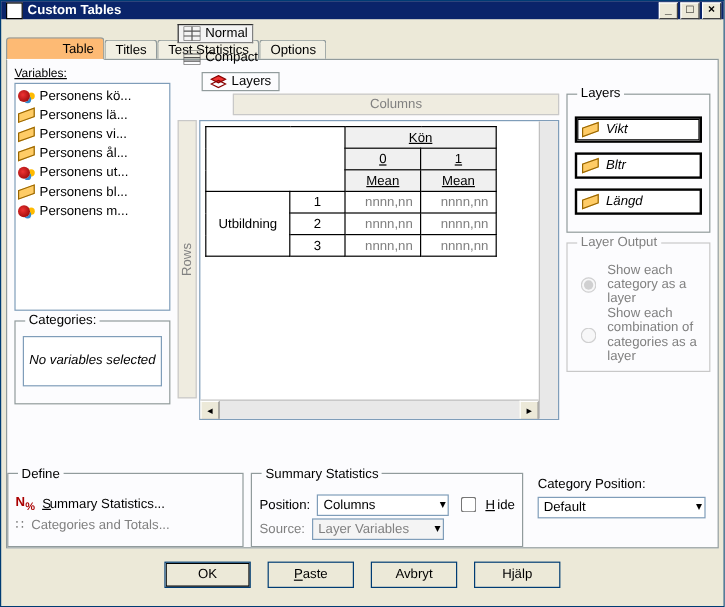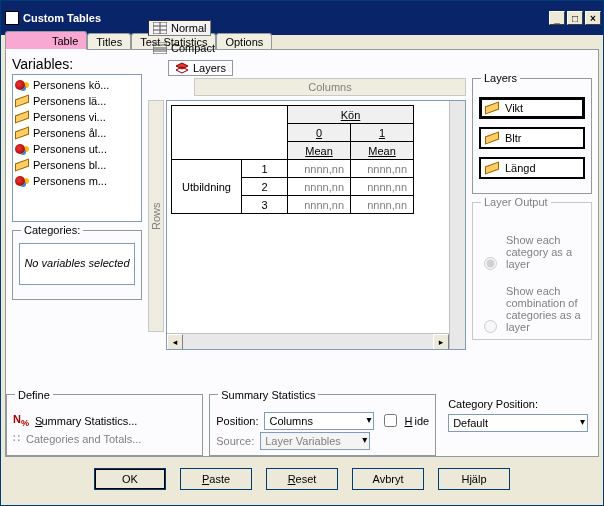--- a/index.html
+++ b/index.html
@@ -11,21 +11,21 @@
     color: #000;
   }
   .window {
     width: 604px;
     height: 506px;
     background: #ece9d8;
     border: 1px solid #003c74;
     position: relative;
   }
   .titlebar {
-    height: 34px;
+    height: 15px;
     background: linear-gradient(to bottom, #0a246a, #0a246a);
     color: #fff;
     display: flex;
     align-items: center;
     padding: 0 2px 0 4px;
     font-weight: bold;
   }
   .titlebar .icon {
     width: 14px; height: 14px; background:#fff; margin-right:4px;
     border:1px solid #000;
@@ -45,37 +45,37 @@
   .tab {
     border:1px solid #919b9c; border-bottom:none;
     background:#fcfcfe;
     padding:2px 8px; font-size:11px; margin-right:0;
     position:relative; top:1px;
     border-radius:3px 3px 0 0;
     color:#000;
     cursor:default;
   }
   .tab.active {
-    background:#f9a8d4; z-index:2; padding-top:3px;
+    background:#fdba74; z-index:2; padding-top:3px;
     border-bottom:1px solid #fcfcfe;
     padding-left:46px;
   }
   .tab.inactive { background:#f1efe2; }
   .tabpanel {
     border:1px solid #919b9c;
     background:#fcfcfe;
     position:absolute; left:0; right:0; top:20px; bottom:44px;
     padding:6px;
   }
   
   .toprow { display:flex; align-items:flex-start; }
   .variables-col { width:130px; }
-  .variables-label { font-size:14px; margin-bottom:2px; }
+  .variables-label { font-size:10px; margin-bottom:2px; text-decoration: underline; }
   .var-list {
-    border:1px solid #7f9db9; background:#fff; height:148px;
+    border:1px solid #7f9db9; background:#fff; height:190px;
     overflow:hidden; padding:2px;
   }
   .var-item {
     display:flex; align-items:center; gap:4px; height:16px;
     white-space:nowrap; overflow:hidden; text-overflow:ellipsis;
     font-size:11px;
   }
   .vicon {
     width:14px; height:14px; display:inline-block; flex-shrink:0;
   }
@@ -172,28 +172,29 @@
   .layers-col { width:120px; margin-left:6px; }
   .layers-group {
     border:1px solid #919b9c; padding:6px 6px 6px 6px;
     position:relative; margin-top:22px;
   }
   .layers-group .grp-label { top:-13px; }
   .layer-item {
     border:2px solid #000; background:#fff; padding:3px 4px;
     margin-bottom:8px; display:flex; align-items:center; gap:6px;
     font-size:11px;
+    font-style:italic;
   }
   .layer-item.selected { box-shadow: inset 0 0 0 1px #000; }
   .lo-group {
     border:1px solid #c8c8c8; padding:4px 6px 6px 6px;
     margin-top:8px; position:relative; color:#808080;
   }
   .lo-group .grp-label { color:#808080; top:-11px; }
-  .radio-row { display:flex; align-items:flex-end; gap:6px; font-size:11px; margin-top:15px; color:#808080; }
+  .radio-row { display:flex; align-items:center; gap:6px; font-size:11px; margin-top:0; color:#808080; }
   .radio-row input { margin-top:1px; }
   
   .bottom-groups {
     position:absolute; left:0; right:0; bottom:0;
     display:flex; gap:6px;
   }
   .bgrp {
     border:1px solid #919b9c; background:#fcfcfe; padding:2px 6px 6px 6px;
     position:relative; height:62px;
   }
@@ -439,20 +440,17 @@
             </div>
         </div>
       </div>
     </div>
 
     <div class="dlg-buttons">
       <div class="btn default">OK</div>
       <div class="btn">
           <span><span class="ul">P</span>aste</span>
         </div>
-      <div class="btn">
-          <span><span class="ul">R</span>eset</span>
-        </div>
       <div class="btn">Avbryt</div>
       <div class="btn">Hjälp</div>
     </div>
   </div>
 </div>
 
 </body></html>

